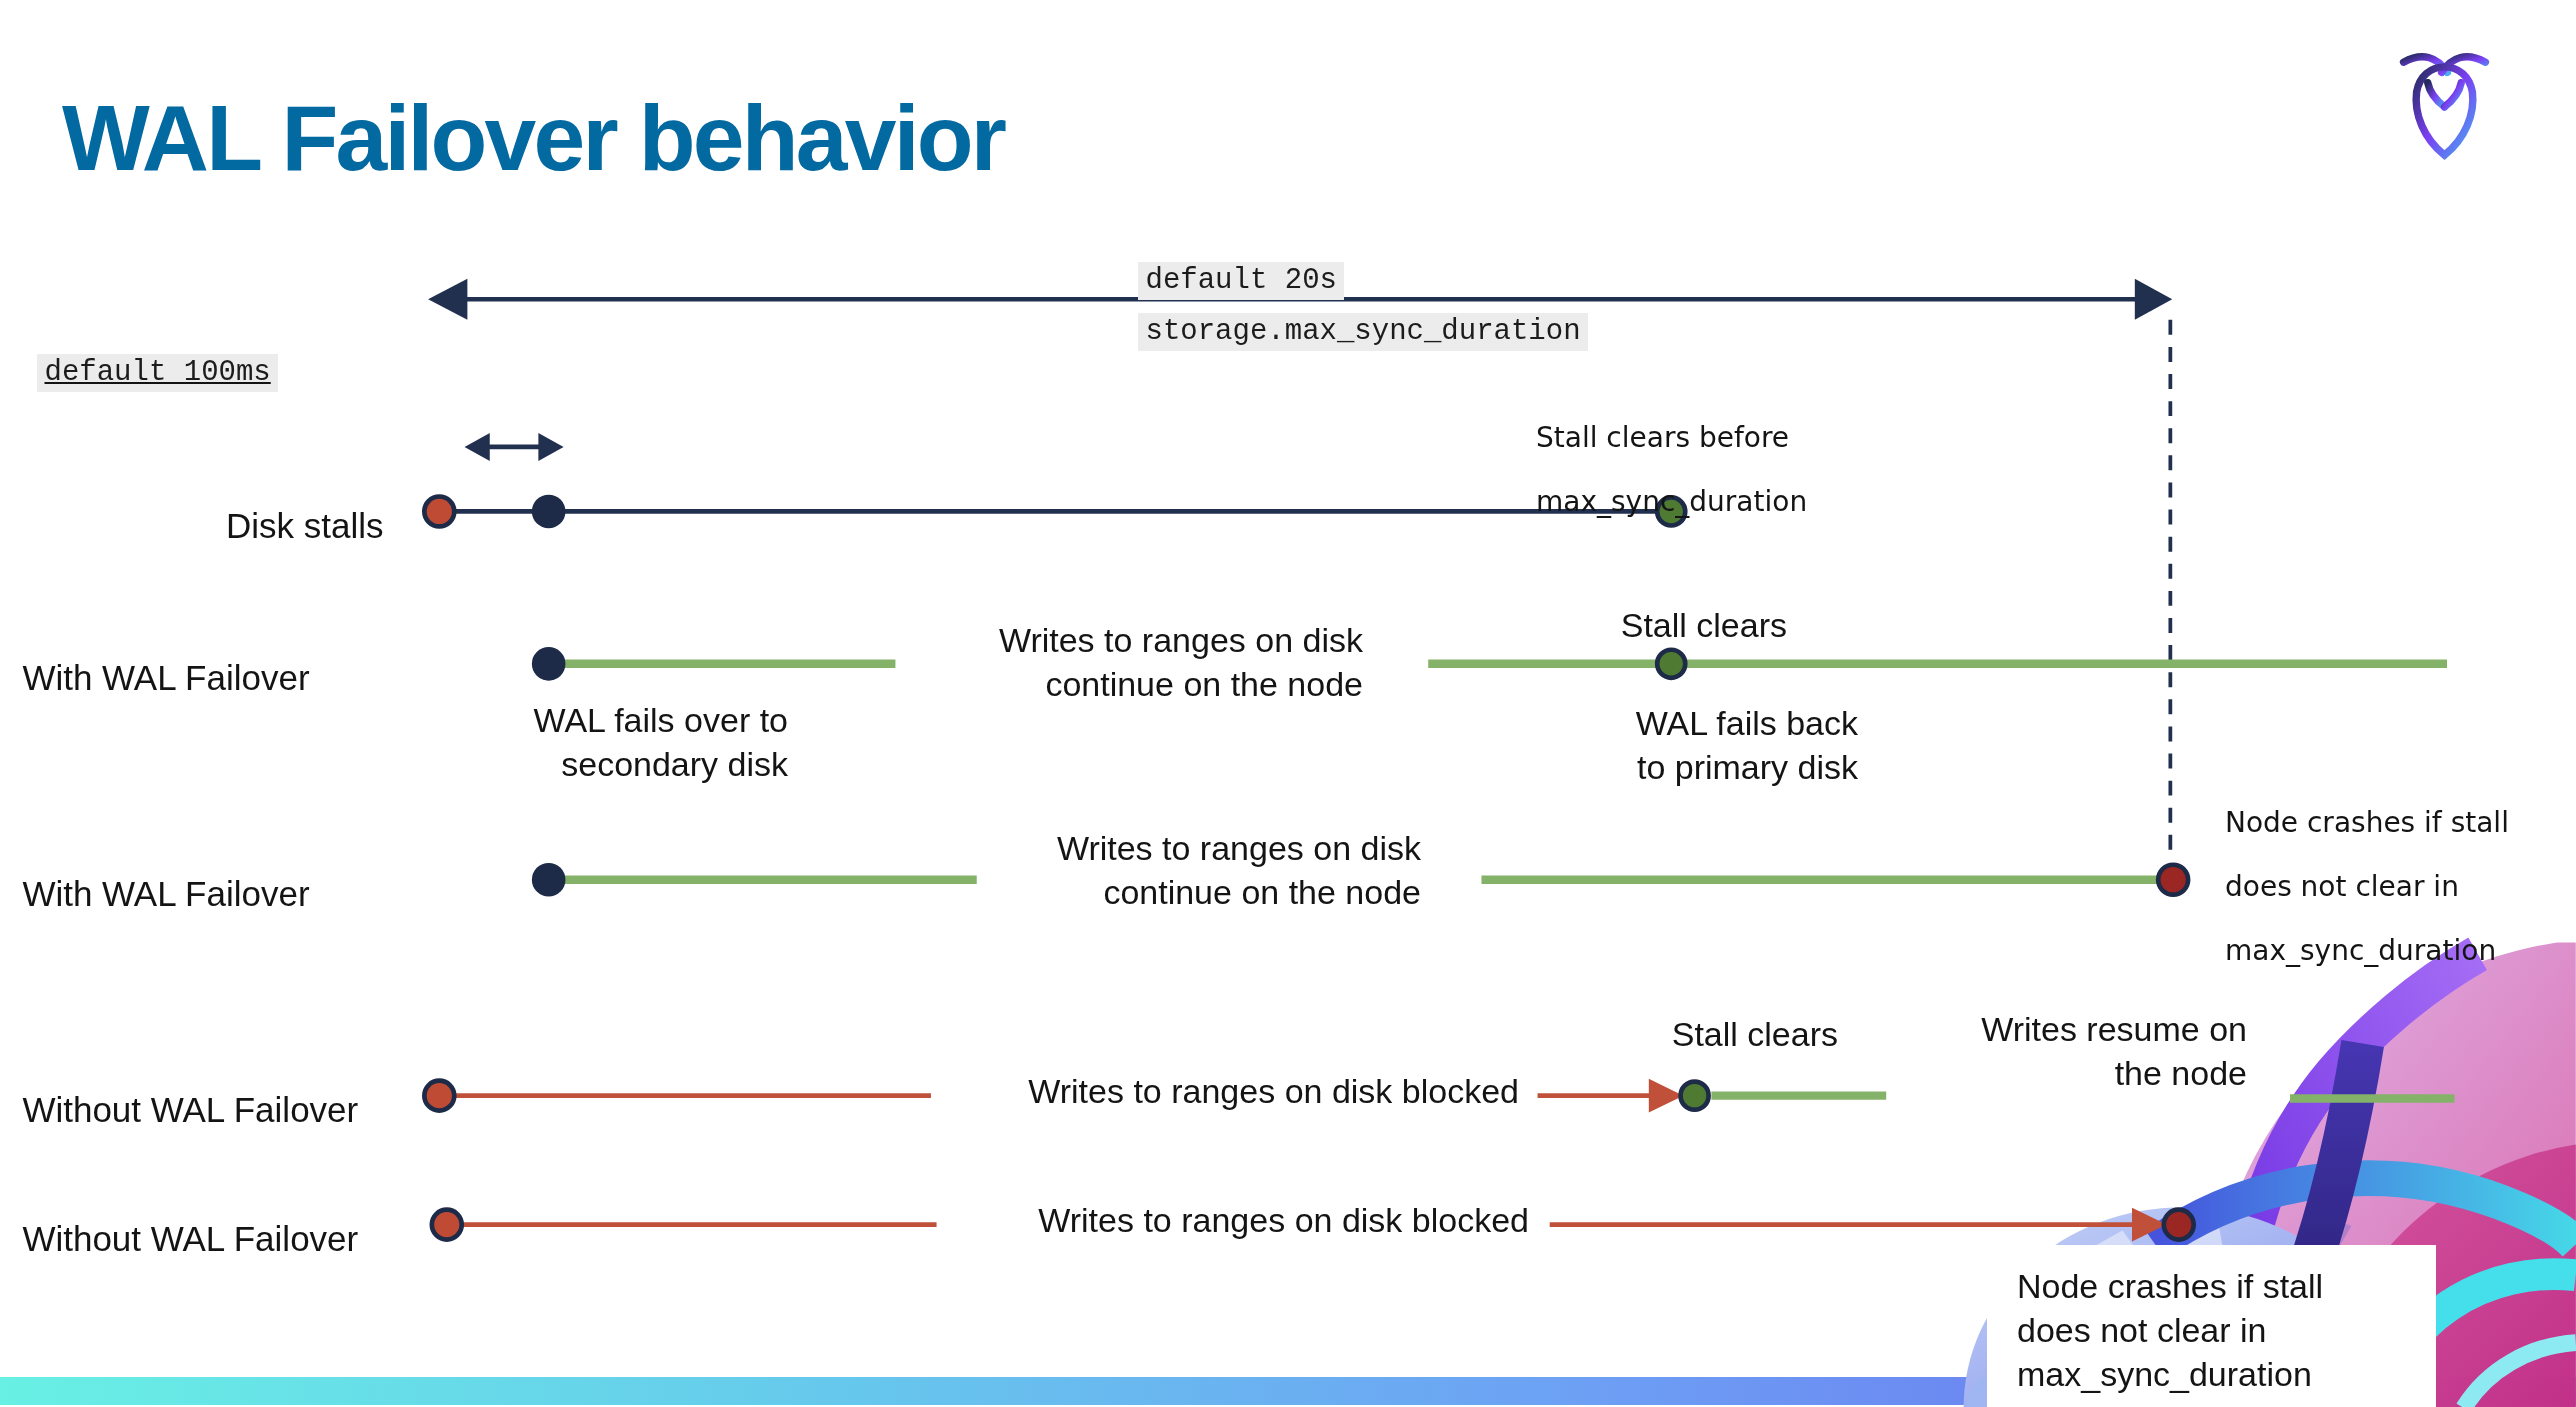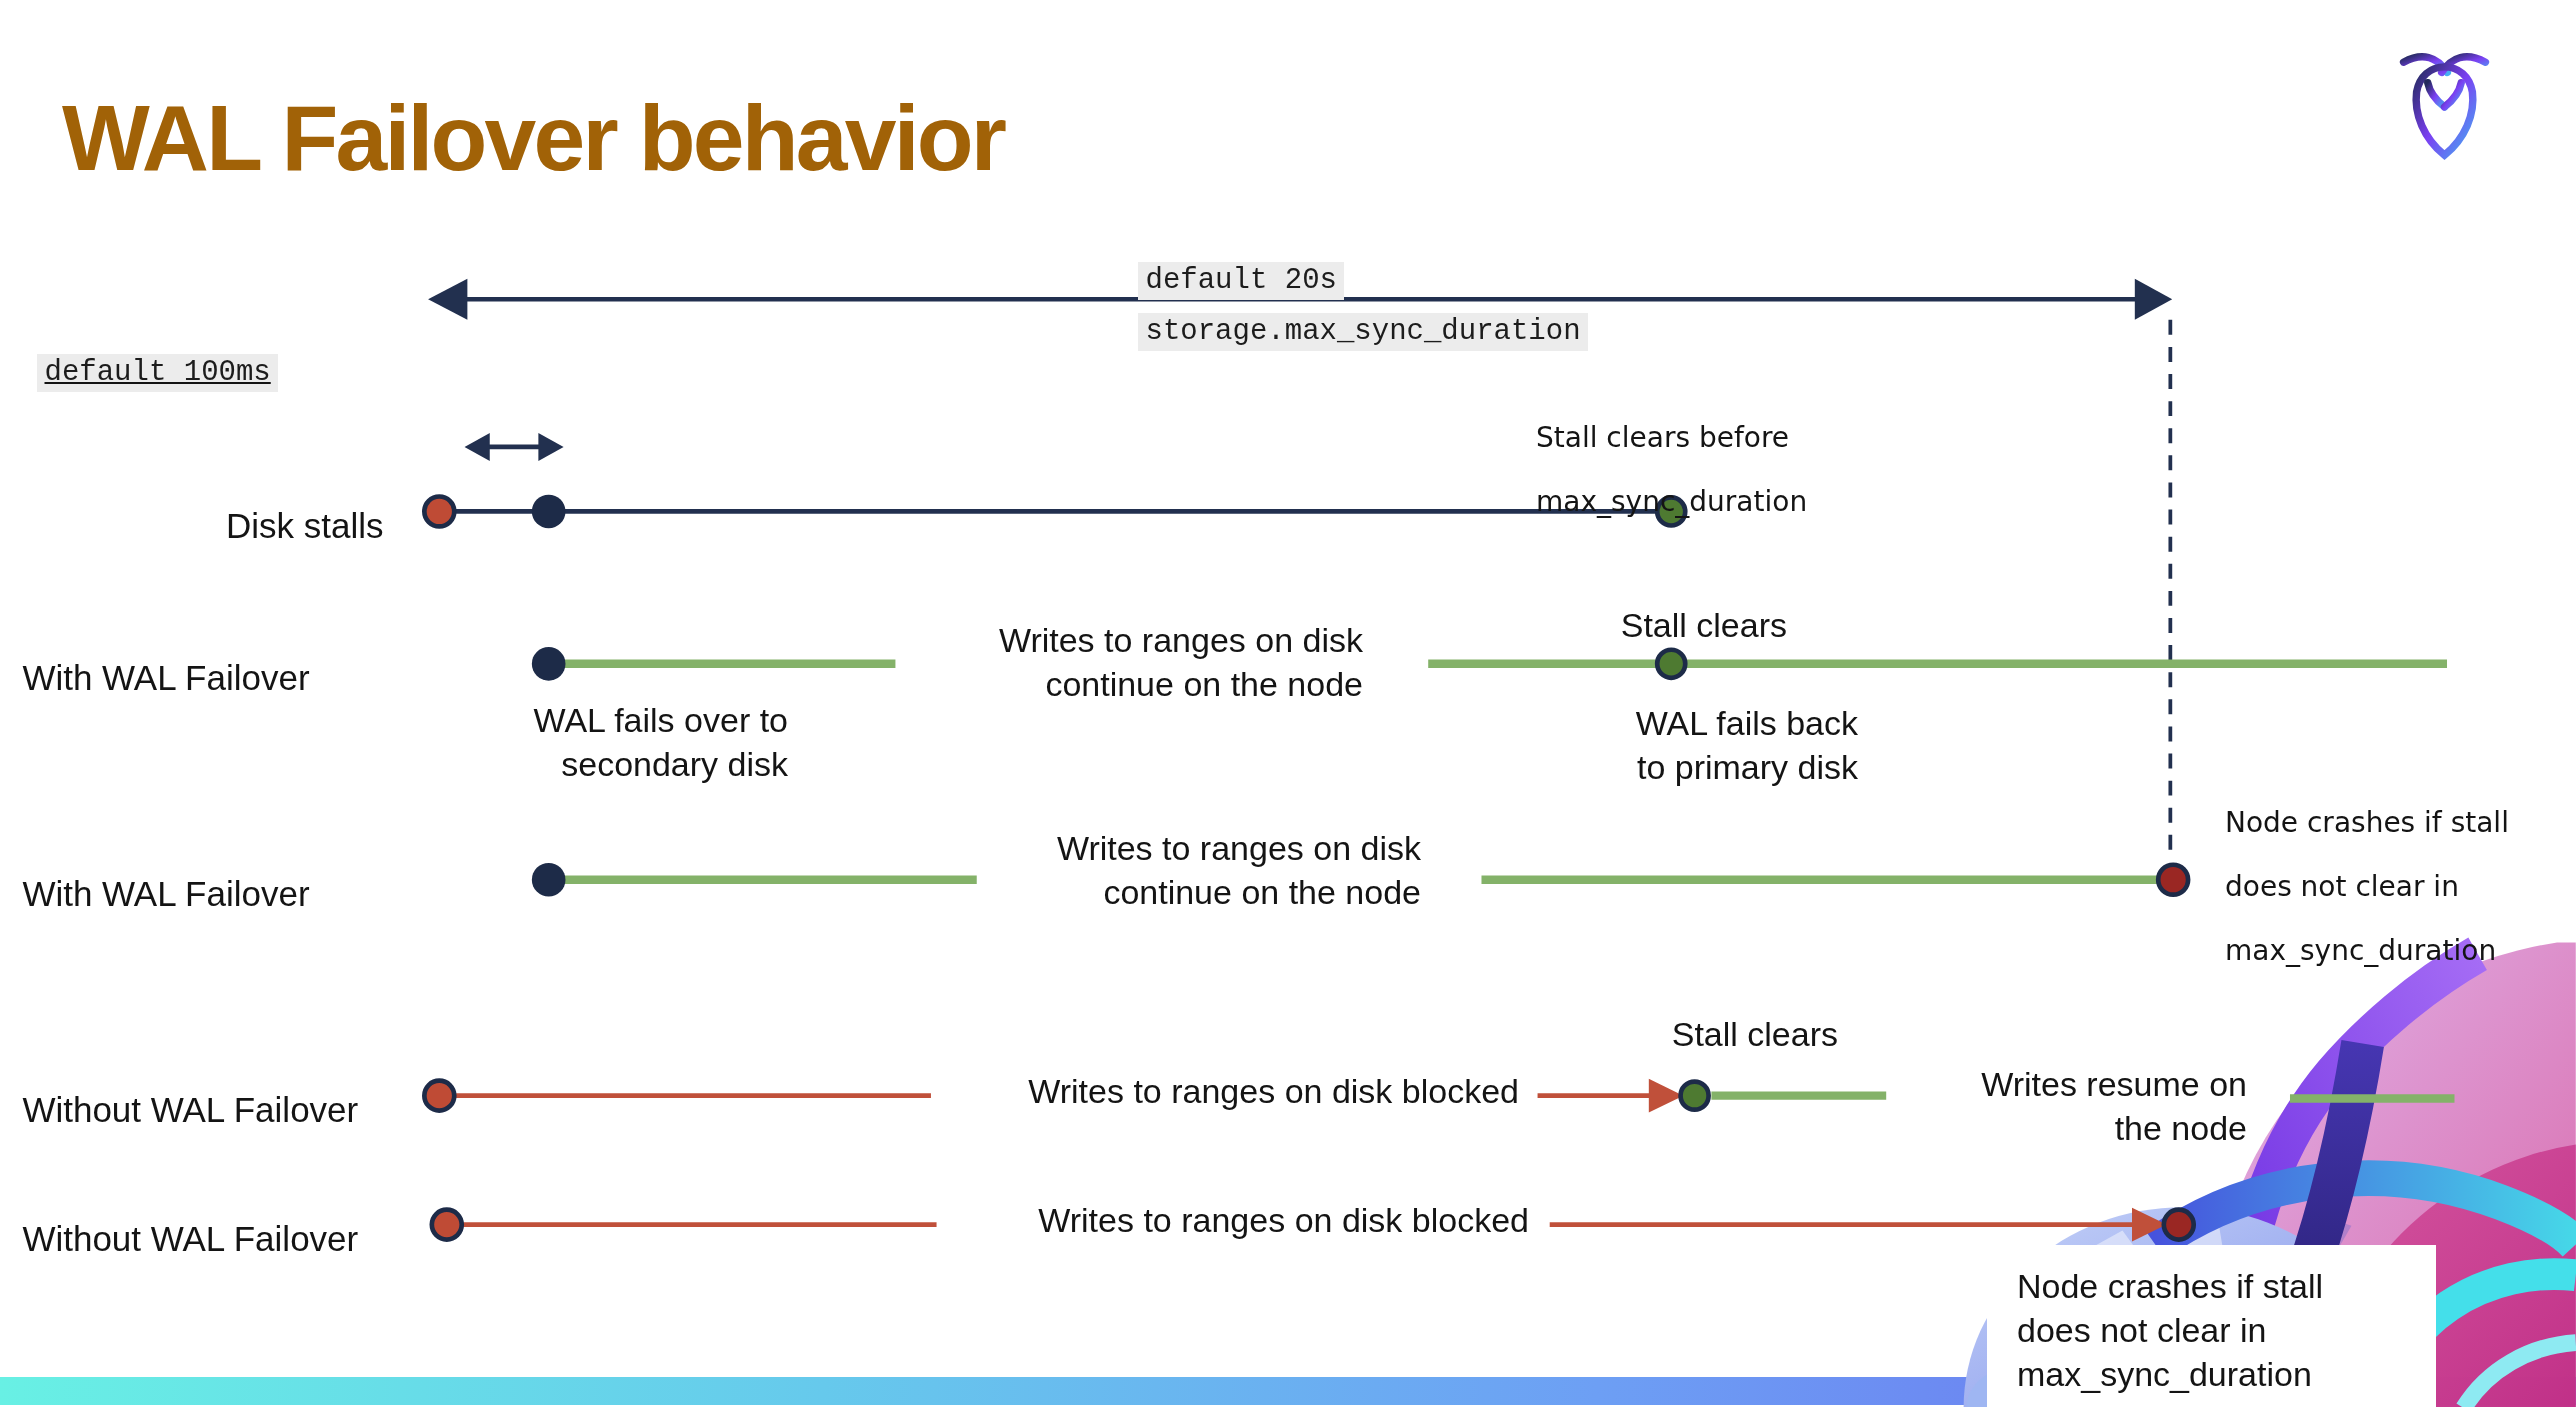--- a/index.html
+++ b/index.html
@@ -6,21 +6,21 @@
   .slide{position:relative;width:2576px;height:1408px;background:#ffffff;overflow:hidden;
          font-family:"Liberation Sans",sans-serif;color:#141414;}
   
   .bottom-bar{position:absolute;left:0;top:1377px;width:2576px;height:28px;z-index:1;
     background:linear-gradient(90deg,#68f0e4 0%,#66c9ec 32%,#6d9ff4 62%,#6a66ee 100%);}
   .brand-art{position:absolute;left:1940px;top:922px;width:636px;height:486px;z-index:2;}
   .callout-box{position:absolute;left:1987px;top:1245px;width:449px;height:163px;background:#ffffff;z-index:3;}
   .diagram{position:absolute;left:0;top:0;width:2576px;height:1408px;z-index:4;pointer-events:none;}
   
   .page-title{position:absolute;left:62px;top:22.4px;z-index:5;font-size:93px;font-weight:700;
-    letter-spacing:-2.8px;color:#a16207;}
+    letter-spacing:-2.8px;color:#0369a1;}
   .mono-group{position:absolute;z-index:5;display:flex;flex-direction:column;gap:13px;align-items:flex-start;}
   .mono-label{font-family:"Liberation Mono",monospace;font-size:29px;line-height:36px;
     background:#ececec;color:#1c1c1c;padding:0.9px 7.5px;white-space:pre;}
   .row-label{position:absolute;z-index:5;font-size:35px;line-height:37px;color:#141414;white-space:nowrap;margin-top:14px;}
   .ann{position:absolute;z-index:5;font-size:34px;line-height:44px;color:#141414;white-space:pre-line;}
   .center{text-align:right;}
   .wide{font-family:"DejaVu Sans",sans-serif;font-size:28px;line-height:64px;}
   .callout-text{position:absolute;left:2017px;top:1264px;z-index:5;font-size:34px;line-height:44px;white-space:pre-line;}
   .logo{position:absolute;left:2398px;top:47px;width:93px;height:116px;z-index:5;}
 </style>
@@ -174,21 +174,21 @@
 to primary disk</div>
   <div class="ann center" style="left:470px;top:698px;width:318px;">WAL fails over to
 secondary disk</div>
   <div class="ann center" style="left:1000px;top:826px;width:421px;">Writes to ranges on disk
 continue on the node</div>
   <div class="ann wide" style="left:2225px;top:791px;">Node crashes if stall
 does not clear in
 max_sync_duration</div>
   <div class="ann center" style="left:939px;top:1069px;width:580px;">Writes to ranges on disk  blocked</div>
   <div class="ann center" style="left:1614px;top:1012px;width:224px;">Stall clears</div>
-  <div class="ann center" style="left:1929px;top:1062px;width:318px;">Writes resume on
+  <div class="ann center" style="left:1929px;top:1007px;width:318px;">Writes resume on
 the node</div>
   <div class="ann center" style="left:949px;top:1198px;width:580px;">Writes to ranges on disk  blocked</div>
   <div class="callout-text">Node crashes if stall
 does not clear in
 max_sync_duration</div>
 
 </div>
 
 
 </body></html>

